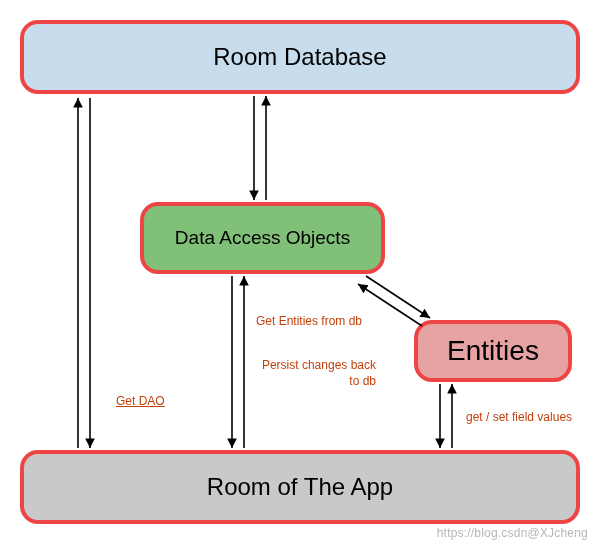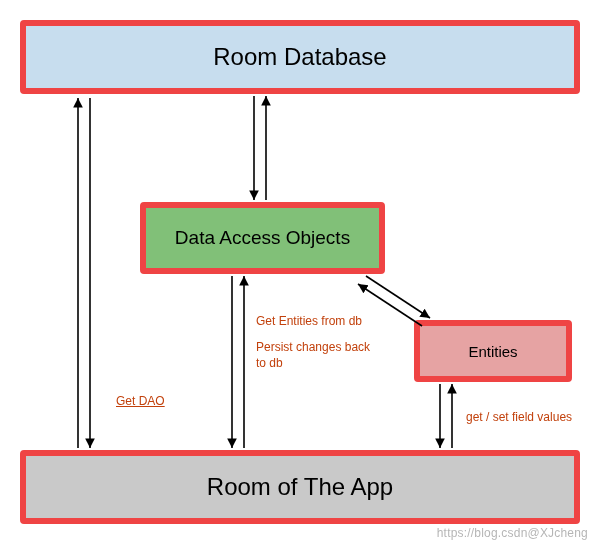--- a/index.html
+++ b/index.html
@@ -7,34 +7,34 @@
     padding: 0;
     width: 600px;
     height: 542px;
     font-family: Arial, Helvetica, sans-serif;
     background: #ffffff;
     position: relative;
     overflow: hidden;
   }
   .box {
     position: absolute;
-    border: 6px solid #ef4444;
-    border-radius: 4px;
+    border: 4px solid #ef4444;
+    border-radius: 18px;
     display: flex;
     align-items: center;
     justify-content: center;
     box-sizing: border-box;
     text-align: center;
   }
   .box-label {
     font-size: 24px;
     color: #000;
   }
   .dao-label { font-size: 19px; }
-  .ent-label { font-size: 15px; }
+  .ent-label { font-size: 28px; }
   .note {
     position: absolute;
     font-size: 12px;
     color: #c2410c;
     line-height: 1.3;
   }
   svg.conn {
     position: absolute;
     overflow: visible;
   }
@@ -87,17 +87,17 @@
   <line x1="422" y1="326" x2="358" y2="284" stroke="#000" stroke-width="1.6" marker-end="url(#ah)"></line>
 
   <line x1="440" y1="384" x2="440" y2="448" stroke="#000" stroke-width="1.6" marker-end="url(#ah)"></line>
   <line x1="452" y1="448" x2="452" y2="384" stroke="#000" stroke-width="1.6" marker-end="url(#ah)"></line>
 </svg>
 
 <div class="note" style="left:116px; top:394px;text-decoration:underline;">Get DAO</div>
 
 <div class="note" style="left:256px; top:314px; width:140px;">Get Entities from db</div>
 
-<div class="note" style="left:256px; top:340px; width:120px;">Persist changes back to db</div>
+<div class="note" style="left:256px; top:358px; width:120px;text-align:right;">Persist changes back to db</div>
 
 <div class="note" style="left:466px; top:410px; width:140px;">get / set field values</div>
 
 <div class="watermark">https://blog.csdn@XJcheng</div>
 
 </body></html>

